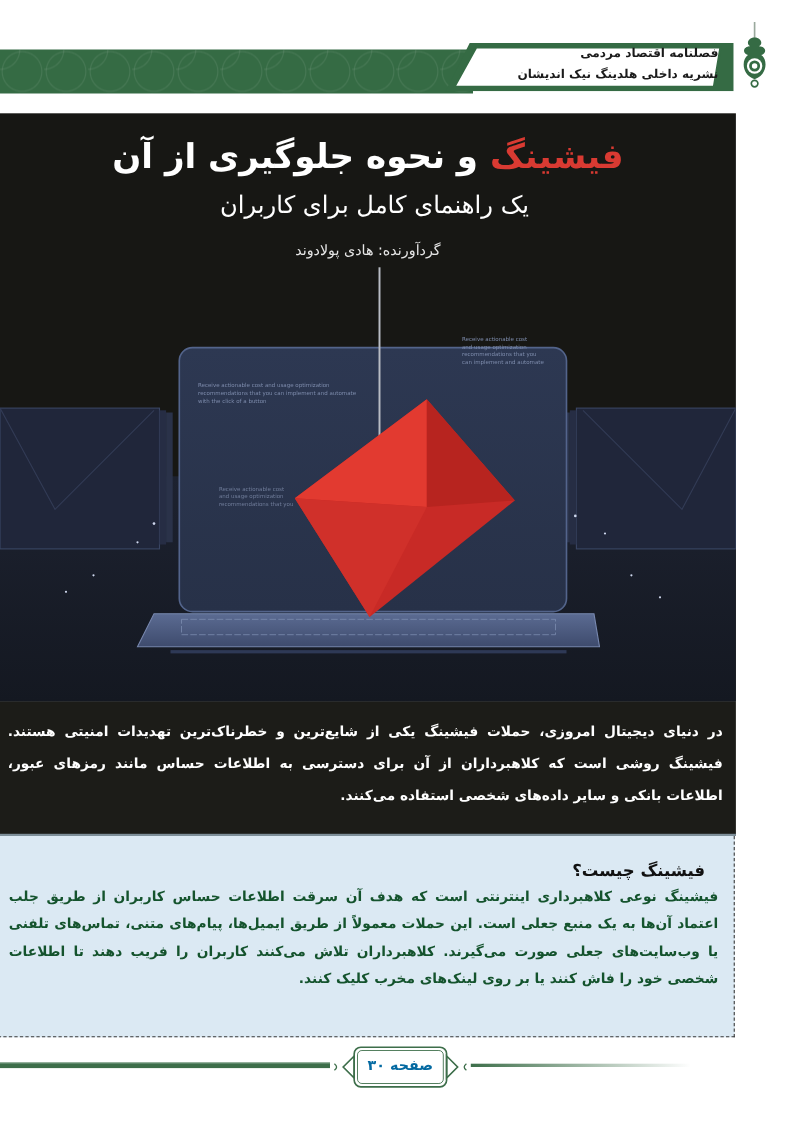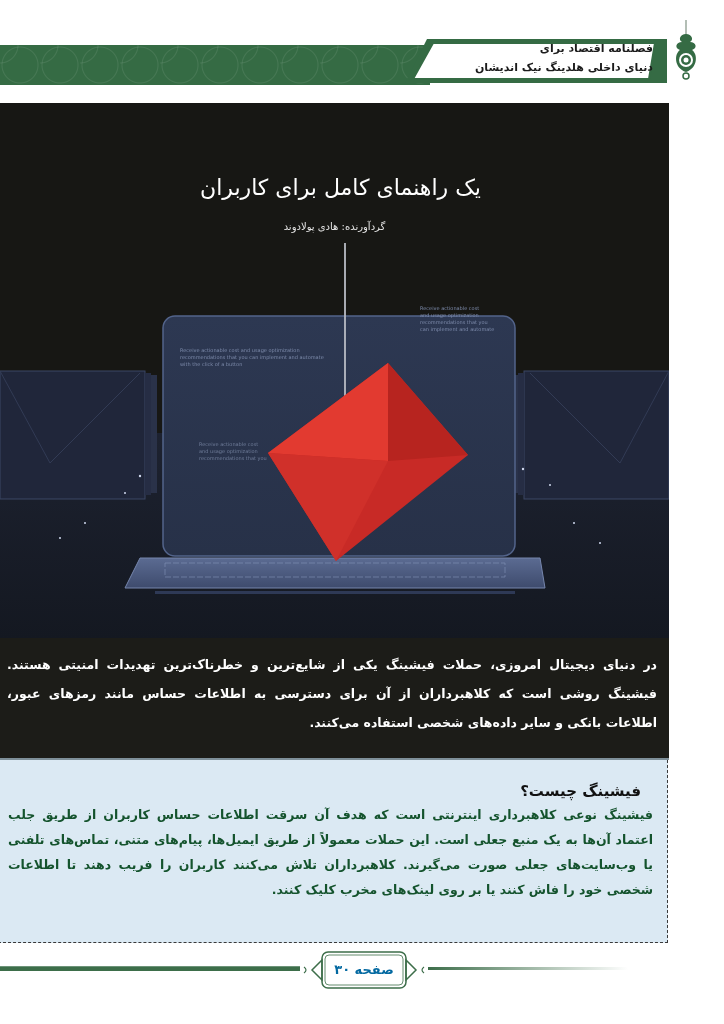--- a/index.html
+++ b/index.html
@@ -40,21 +40,21 @@
     direction: rtl; font-family: "DejaVu Sans", sans-serif; font-weight: bold;
     font-size: 31px; color: #ffffff; letter-spacing: -0.5px;
   }
   .hero-title .red { color: #d93a32; }
   .hero-subtitle {
     position: absolute; left: 12px; right: 0; top: 72px; text-align: center;
     direction: rtl; font-size: 22px; color: #ffffff; font-weight: normal;
   }
   .hero-author {
     position: absolute; left: 0; right: 0; top: 118px; text-align: center;
-    direction: rtl; font-size: 10px; color: #e6e6e6;
+    direction: rtl; font-size: 13px; color: #e6e6e6;
   }
 
   
   .intro {
     position: absolute; left: 0; top: 638px; width: 669px; height: 120px;
     background: #1c1c18; border-bottom: 2px solid #7e8f99;
   }
   .intro p {
     position: absolute; right: 12px; top: 12px; width: 650px; margin: 0;
     direction: rtl; text-align: justify; text-align-last: right;
@@ -97,22 +97,22 @@
 </head>
 <body>
 
 <div class="header-band"></div>
 <div class="header-plate">
   <svg width="262" height="48">
     <polygon points="0,48 22,4 262,4 262,48" fill="#356b44"></polygon>
     <polygon points="8,44 28,8 250,8 244,44" fill="#ffffff" stroke="#356b44" stroke-width="2"></polygon>
   </svg>
   <div class="header-text">
-    <div>فصلنامه اقتصاد برای</div>
-    <div>دنیای داخلی هلدینگ نیک اندیشان</div>
+    <div>فصلنامه اقتصاد مردمی</div>
+    <div>نشریه داخلی هلدینگ نیک اندیشان</div>
   </div>
 </div>
 <svg class="emblem" viewBox="0 0 36 72">
   <line x1="18" y1="0" x2="18" y2="16" stroke="#9aa99d" stroke-width="1.5"></line>
   <path d="M18 14 C12 14 10 20 14 22 C8 22 6 28 12 30 C6 34 6 48 18 52 C30 48 30 34 24 30 C30 28 28 22 22 22 C26 20 24 14 18 14 Z" fill="#356b44"></path>
   <circle cx="18" cy="40" r="7" fill="#ffffff"></circle>
   <circle cx="18" cy="40" r="5" fill="#356b44"></circle>
   <circle cx="18" cy="40" r="2.5" fill="#ffffff"></circle>
   <circle cx="18" cy="56" r="3" fill="none" stroke="#356b44" stroke-width="1.5"></circle>
 </svg>
@@ -171,20 +171,21 @@
     <circle cx="60" cy="435" r="1" fill="#cfd8ee"></circle>
 
     <line x1="345" y1="140" x2="345" y2="300" stroke="#b8bcc4" stroke-width="1.8"></line>
     <path d="M345 300 C345 340 360 352 372 348 C384 344 388 325 389 300" fill="none" stroke="#c4c8d0" stroke-width="2.6"></path>
 
     <polygon points="388,260 468,352 336,458 268,350" fill="#c82a26"></polygon>
     <polygon points="388,260 388,358 268,350" fill="#e23a30"></polygon>
     <polygon points="268,350 388,358 336,458" fill="#d0302a"></polygon>
     <polygon points="388,260 468,352 388,358" fill="#b7241f"></polygon>
   </svg>
+  <div class="hero-title"><span class="red">فیشینگ</span><span> و نحوه جلوگیری از آن</span></div>
   <div class="hero-subtitle">یک راهنمای کامل برای کاربران</div>
   <div class="hero-author">گردآورنده: هادی پولادوند</div>
 </div>
 
 <div class="intro">
   <p>در دنیای دیجیتال امروزی، حملات فیشینگ یکی از شایع‌ترین و خطرناک‌ترین تهدیدات امنیتی هستند. فیشینگ روشی است که کلاهبرداران از آن برای دسترسی به اطلاعات حساس مانند رمزهای عبور، اطلاعات بانکی و سایر داده‌های شخصی استفاده می‌کنند.</p>
 </div>
 
 <div class="info-box">
   <h2 class="info-heading">فیشینگ چیست؟</h2>

